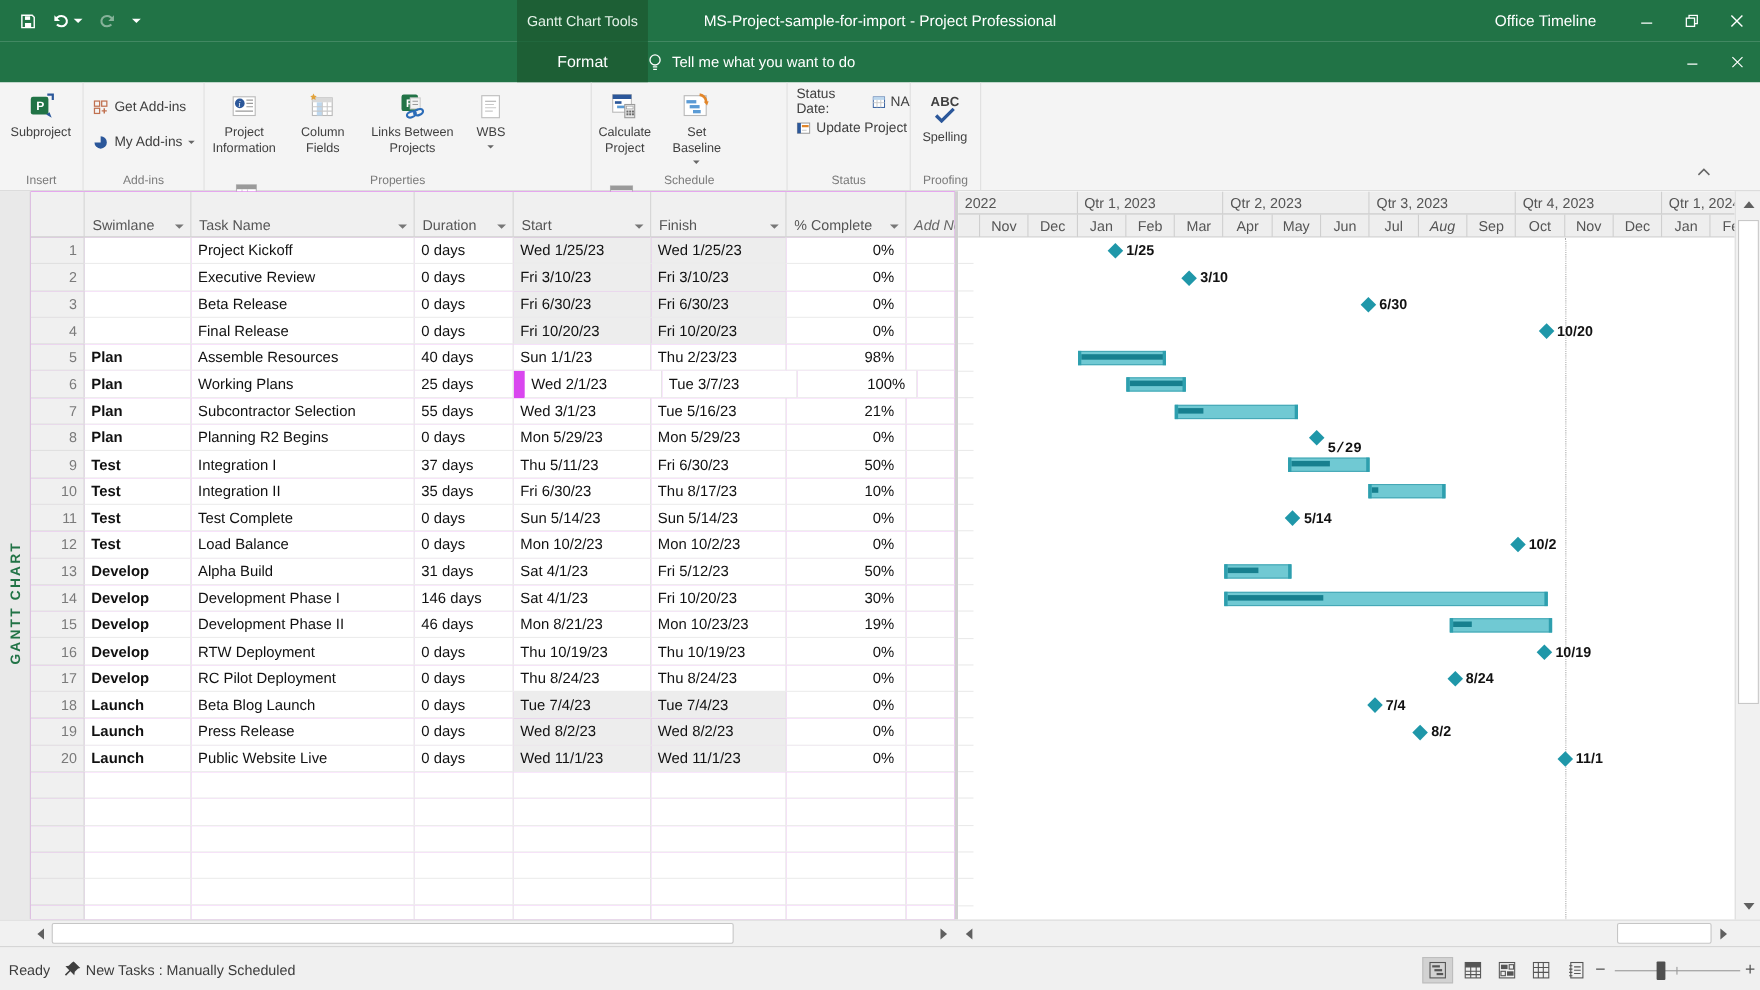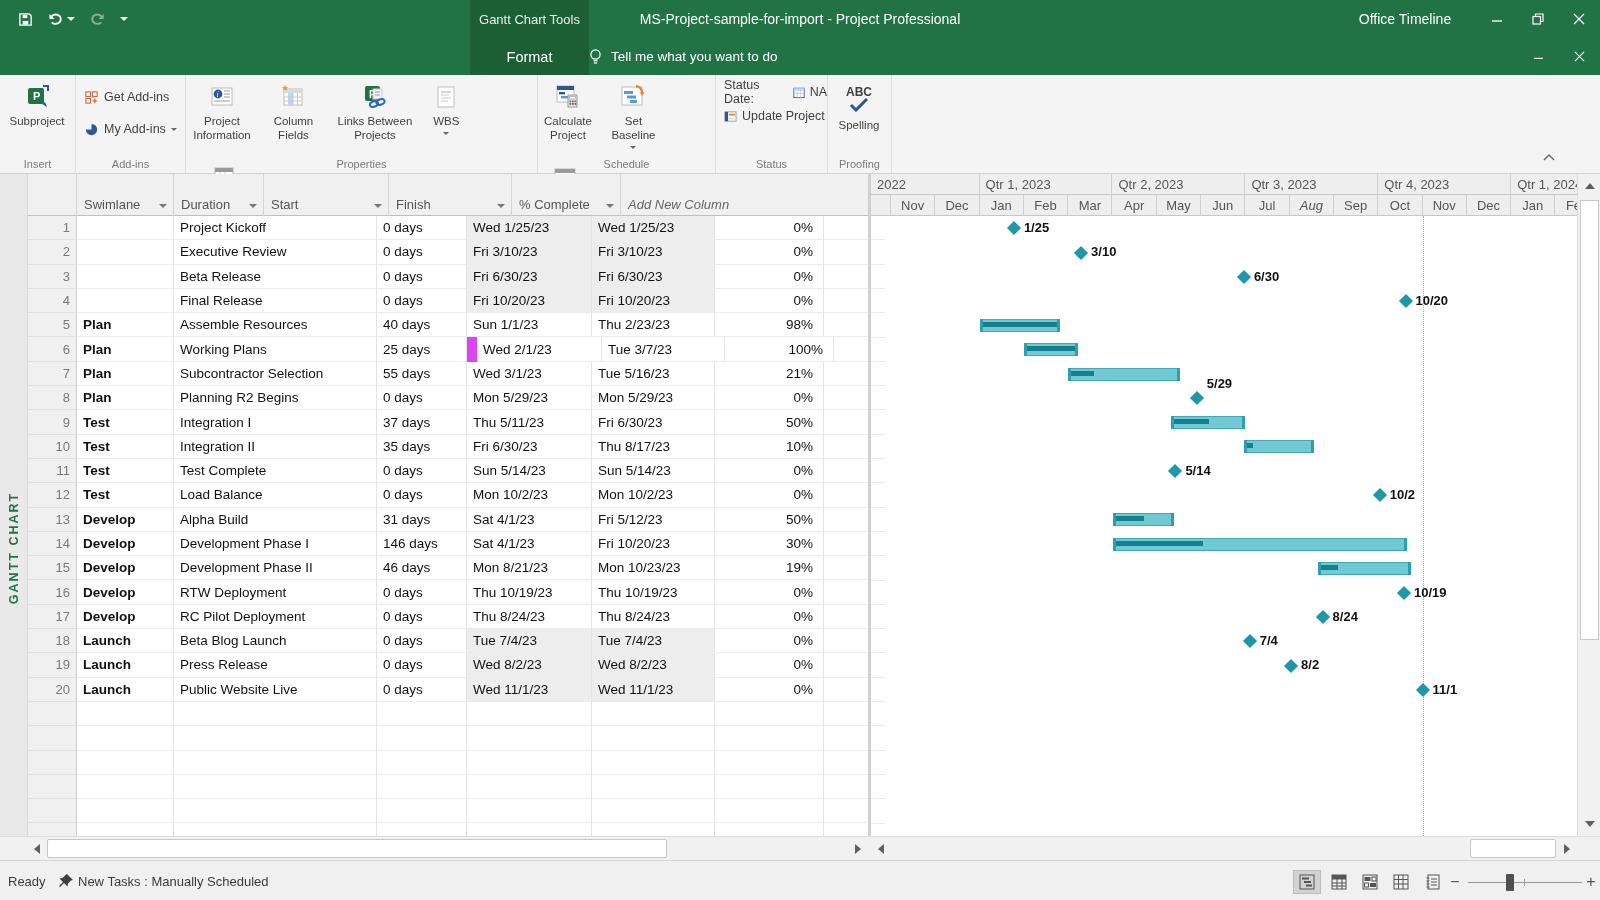--- a/index.html
+++ b/index.html
@@ -395,20 +395,24 @@
       <div class="viewlabel">GANTT CHART</div>
     </div>
 
     <div class="tpane">
       <div class="thead" id="thead">
           <div class="hc" style="width: 49px;"></div>
           <div class="hc" style="width: 97px;">
             <span class="hl">Swimlane</span>
             <span class="fcaret"></span>
           </div>
+          <div class="hc" style="width: 203px;">
+            <span class="hl">Task Name</span>
+            <span class="fcaret"></span>
+          </div>
           <div class="hc" style="width: 90px;">
             <span class="hl">Duration</span>
             <span class="fcaret"></span>
           </div>
           <div class="hc" style="width: 125px;">
             <span class="hl">Start</span>
             <span class="fcaret"></span>
           </div>
           <div class="hc" style="width: 123px;">
             <span class="hl">Finish</span>
@@ -760,21 +764,21 @@
             <div class="stripe" style="width: 50.3px;"></div>
             <div class="capl"></div>
             <div class="capr"></div>
           </div>
           <div class="gbar" style="left: 197.2px; top: 151.5px; width: 111.5px;">
             <div class="stripe" style="width: 22.6px;"></div>
             <div class="capl"></div>
             <div class="capr"></div>
           </div>
           <div class="gms" style="left: 320.8px; top: 177.3px;"></div>
-          <div class="gml" style="left: 335.8px; top: 160px;">5/29</div>
+          <div class="gml" style="left: 335.8px; top: 184px; font-family: Liberation Mono, monospace;">5/29</div>
           <div class="gbar" style="left: 300.1px; top: 200.1px; width: 74.3px;">
             <div class="stripe" style="width: 35.2px;"></div>
             <div class="capl"></div>
             <div class="capr"></div>
           </div>
           <div class="gbar" style="left: 372.9px; top: 224.4px; width: 70.1px;">
             <div class="stripe" style="width: 6.6px;"></div>
             <div class="capl"></div>
             <div class="capr"></div>
           </div>

